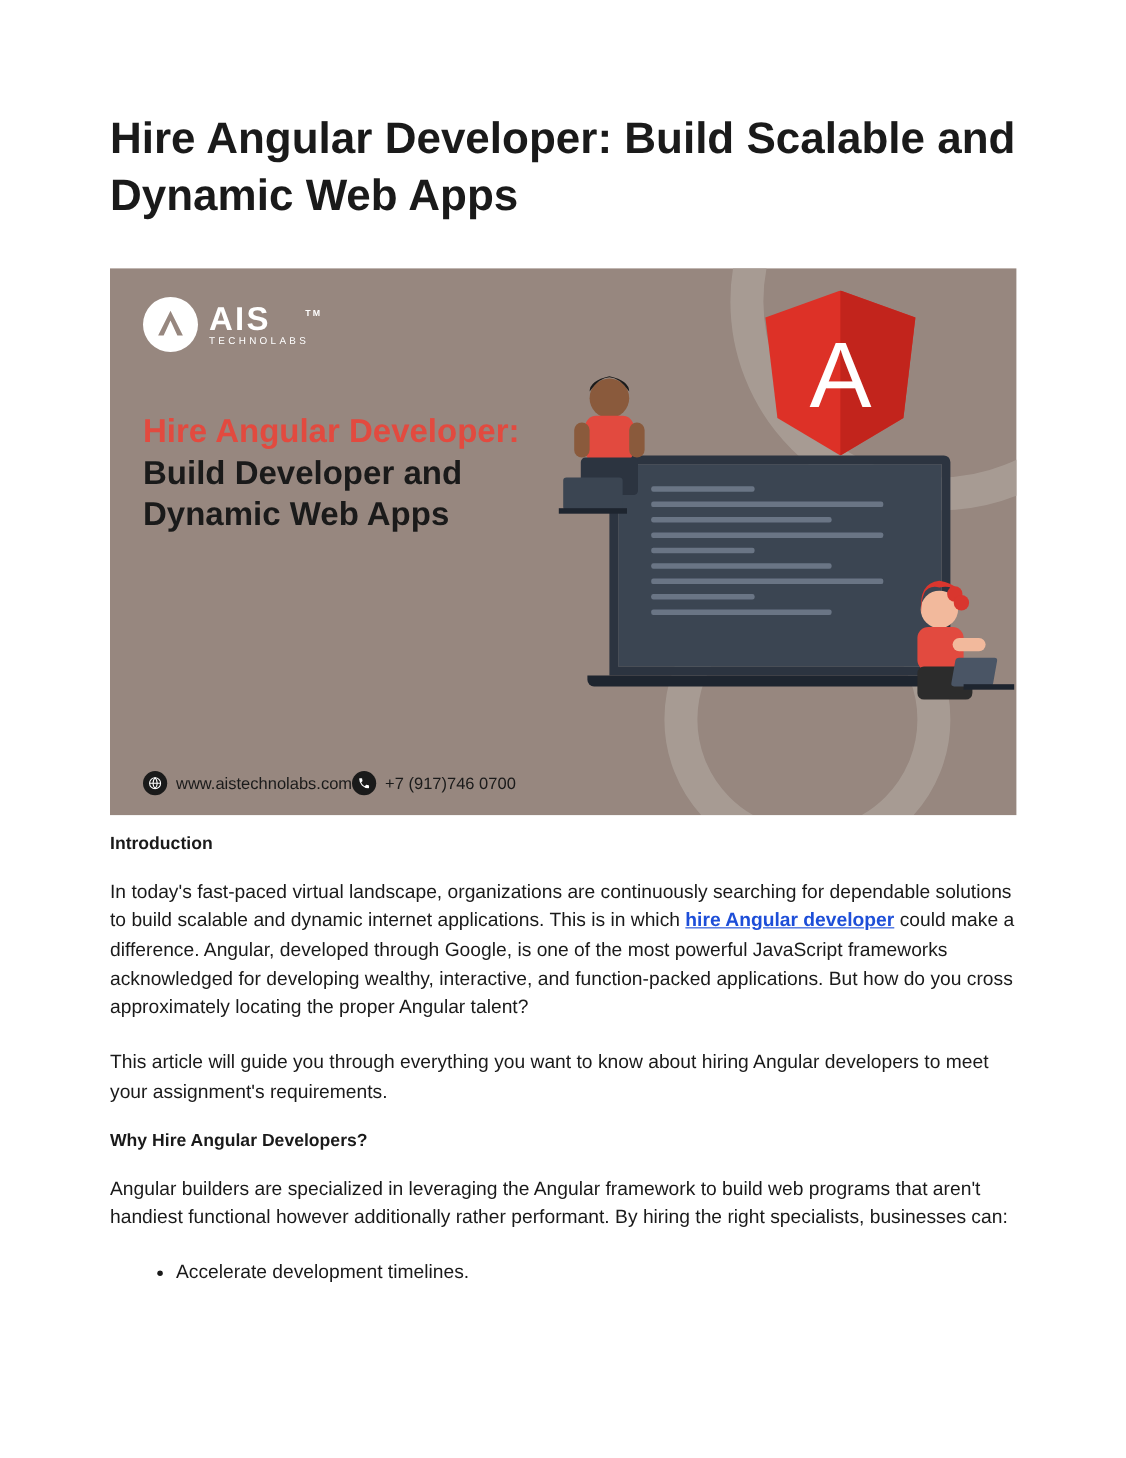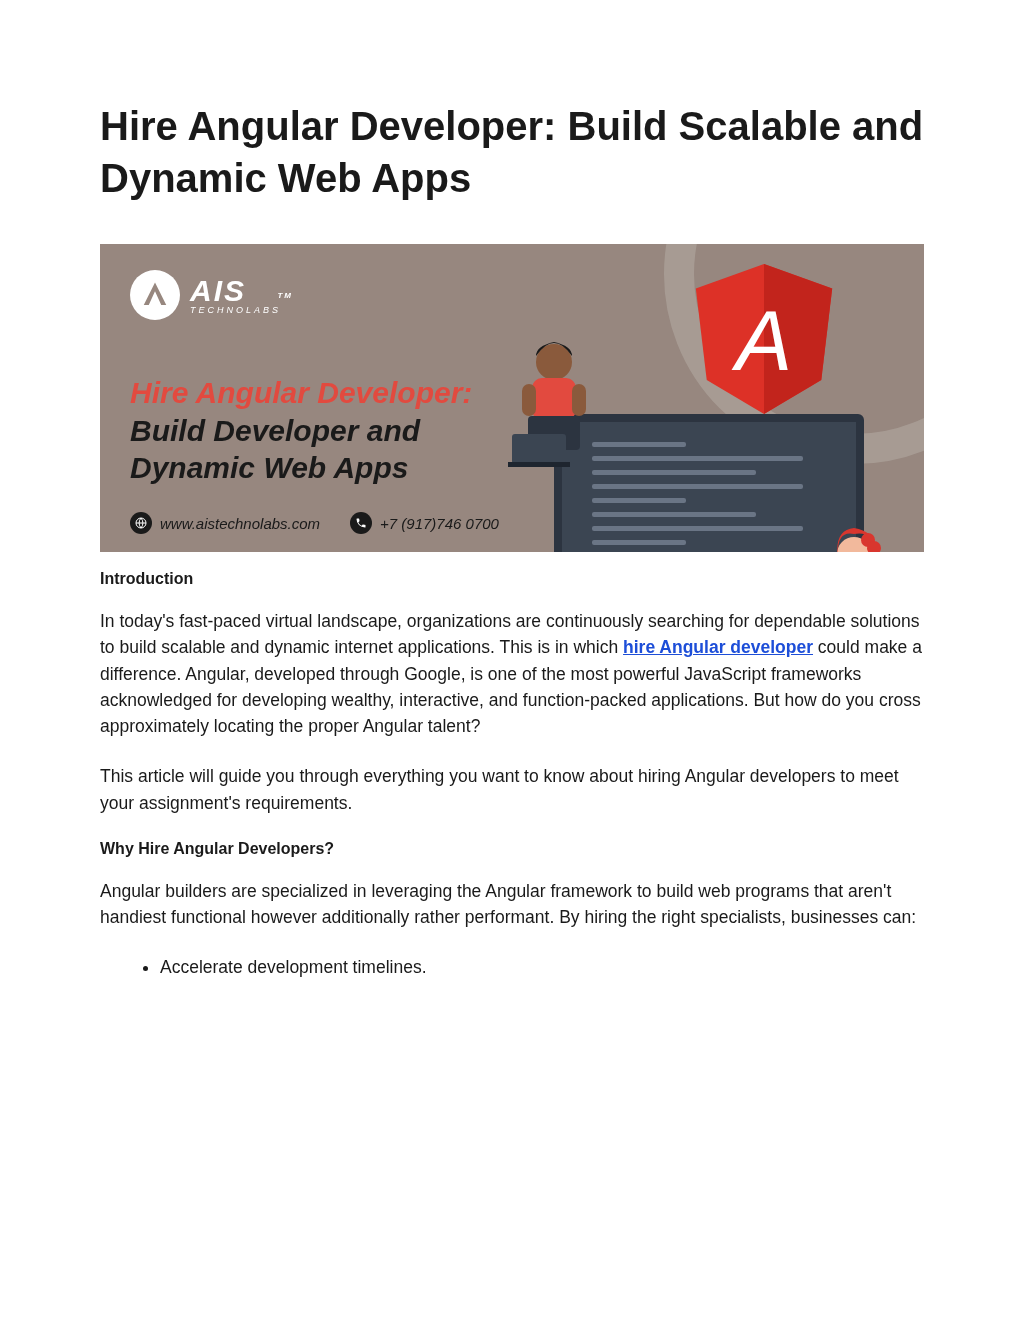--- a/index.html
+++ b/index.html
@@ -12,25 +12,24 @@
   }
   h1 {
     font-size: 40px;
     font-weight: 700;
     line-height: 1.3;
     margin-bottom: 40px;
   }
   .hero {
     position: relative;
     width: 100%;
-    height: 308px;
+    height: 497px;
     background: #97877f;
     overflow: hidden;
     margin-bottom: 18px;
-    font-style: italic;
   }
   .hero .swirl {
     position: absolute;
     border-radius: 50%;
     border: 30px solid rgba(168,157,150,0.9);
   }
   .hero .swirl.a { width: 380px; height: 380px; right: -120px; top: -160px; }
   .hero .swirl.b { width: 260px; height: 260px; right: 60px; top: 280px; }
   .hero .logo {
     position: absolute;
@@ -39,37 +38,37 @@
     color: #fff;
   }
   .hero .logo-mark {
     width: 50px; height: 50px; border-radius: 50%;
     background: #fff; color: #97877f;
     display: flex; align-items: center; justify-content: center;
   }
   .hero .logo-mark svg { width: 30px; height: 30px; }
   .hero .logo-text { display: flex; flex-direction: column; line-height: 1; }
   .hero .logo-text .big { font-size: 30px; font-weight: 700; letter-spacing: 2px; position: relative; }
-  .hero .logo-text .tm { font-size: 8px; position: absolute; right: -12px; top: 16px; }
+  .hero .logo-text .tm { font-size: 8px; position: absolute; right: -12px; top: 5px; }
   .hero .logo-text .small { font-size: 9px; letter-spacing: 3px; }
   .hero .headline {
     position: absolute;
     left: 30px; top: 130px;
     width: 360px;
     font-size: 30px;
     font-weight: 800;
     line-height: 1.25;
     color: #fff;
   }
   .hero .headline .red { color: #e24a3f; }
   .hero .headline .black { color: #1a1a1a; }
   .hero .contact {
     position: absolute;
     left: 30px; bottom: 18px;
-    display: flex; align-items: center; gap: 30px;
+    display: flex; align-items: center; 
     color: #1a1a1a;
     font-size: 15px;
   }
   .hero .contact .chip {
     display: inline-flex; align-items: center; justify-content: center;
     width: 22px; height: 22px; border-radius: 50%;
     background: #1a1a1a; color: #fff;
     font-size: 12px;
   }
   .hero .contact span.item { display: inline-flex; align-items: center; gap: 8px; }

